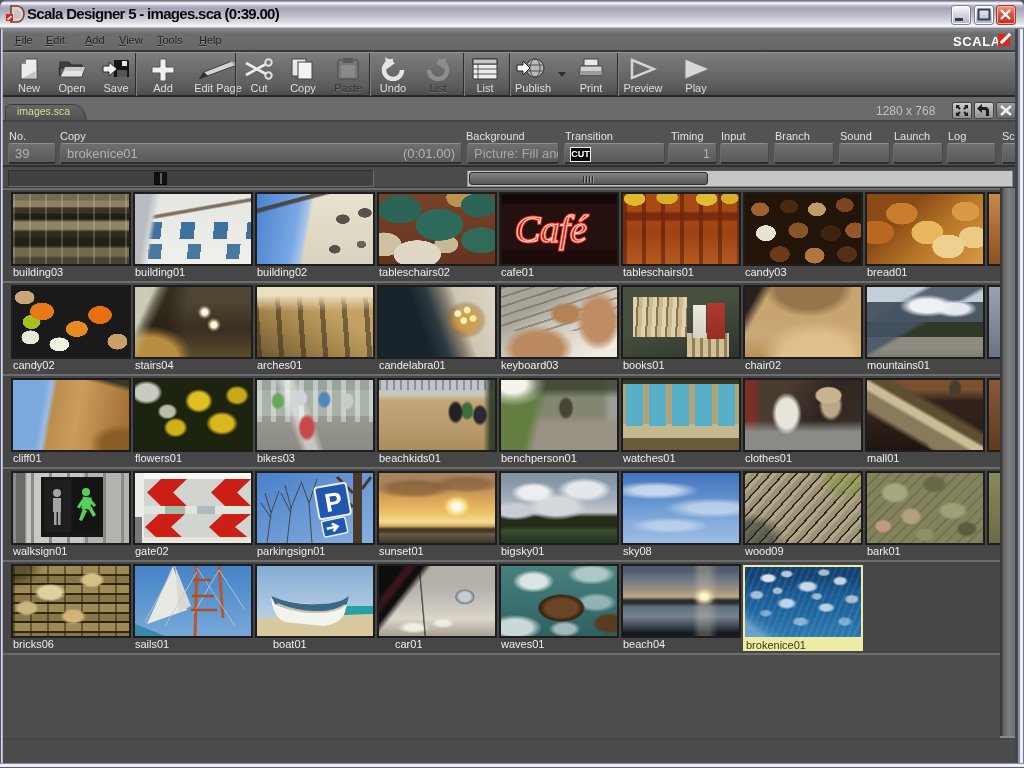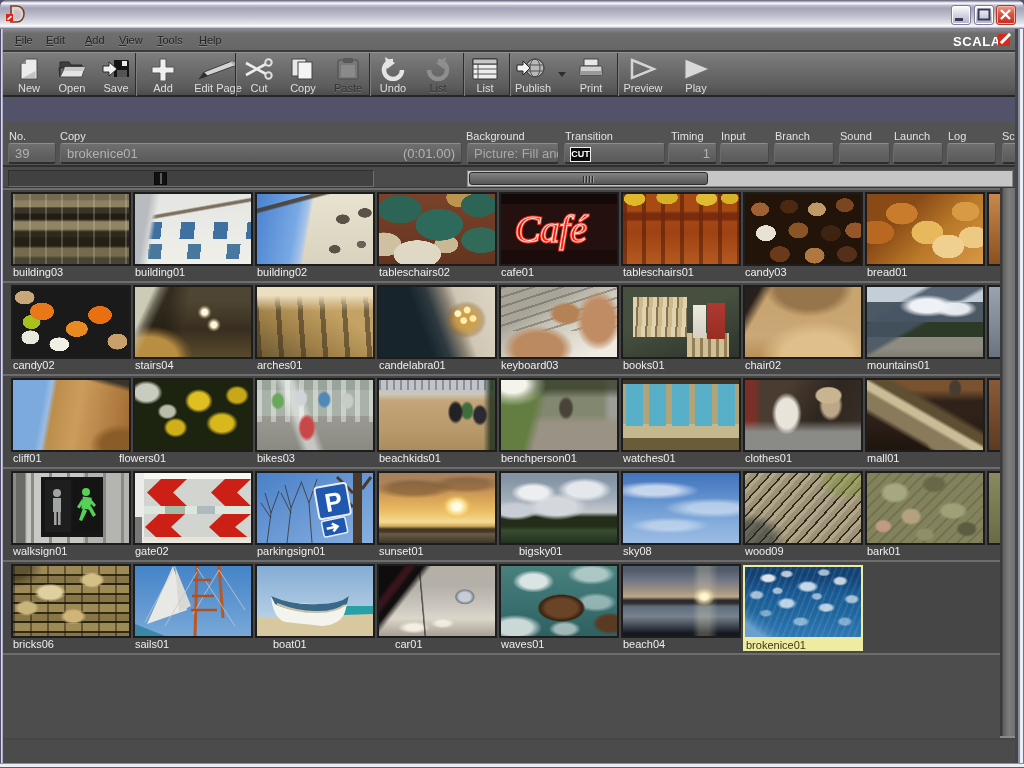--- a/index.html
+++ b/index.html
@@ -336,20 +336,21 @@
 </head>
 <body>
 <div id="win">
   <div id="title">
     <svg id="ticon" viewBox="0 0 20 19">
       <path d="M5 1 h6 a7 8 0 0 1 0 16 h-6 z" fill="#e8d0bc" stroke="#6a4438" stroke-width="1.6"></path>
       <path d="M8 5 h3 a4 4.5 0 0 1 0 9 h-3 z" fill="#c8c2d0"></path>
       <rect x="0" y="9" width="7" height="7" fill="#e02010"></rect>
       <path d="M1 14 L5 10.5 L6 12 L2 15.2 z" fill="#fff"></path>
     </svg>
+    <div id="ttext">Scala Designer 5 - images.sca (0:39.00)</div>
     <div class="wbtn" id="bmin"><svg width="18" height="18">
           <rect x="3" y="12" width="8" height="3" fill="#353a56"></rect>
         </svg></div>
     <div class="wbtn" id="bmax"><svg width="18" height="18">
           <rect x="3.5" y="3.5" width="11" height="10" fill="none" stroke="#353a56" stroke-width="2"></rect>
         </svg></div>
     <div class="wbtn" id="bclose"><svg width="18" height="18">
           <path d="M4 4 L13 13 M13 4 L4 13" stroke="#fff" stroke-width="2.4"></path>
         </svg></div>
   </div>
@@ -477,20 +478,39 @@
           <path d="M3 3 L25 12 L3 21 z" fill="none" stroke="#d4d4d4" stroke-width="2.5"></path>
         </svg>
         <div class="tl">Preview</div>
       </div>
     <div class="tb" style="left:668px">
         <svg width="28" height="24" viewBox="0 0 28 24">
           <path d="M3 2 L27 12 L3 22 z" fill="#d8d8d8" stroke="#777" stroke-width="1"></path>
         </svg>
         <div class="tl">Play</div>
       </div>
+  </div>
+  <div id="tabs">
+    <div id="tab1"></div>
+      <div id="tab1t">images.sca</div>
+    <div id="res">1280 x 768</div>
+    <div class="sbtn" id="sb1"><svg width="18" height="15" viewBox="0 0 18 15">
+          <g fill="#1c1c1c">
+            <path d="M3 2 h4 l-1.3 1.3 2 2 -1.4 1.4 -2 -2 L3 6 z"></path>
+            <path d="M15 2 v4 l-1.3 -1.3 -2 2 -1.4 -1.4 2 -2 L11 2 z"></path>
+            <path d="M3 13 v-4 l1.3 1.3 2 -2 1.4 1.4 -2 2 L7 13 z"></path>
+            <path d="M15 13 h-4 l1.3 -1.3 -2 -2 1.4 -1.4 2 2 1.3 -1.3 z"></path>
+          </g>
+        </svg></div>
+    <div class="sbtn" id="sb2"><svg width="18" height="15" viewBox="0 0 18 15">
+          <path d="M4 13 v-5 a4 4 0 0 1 4 -4 h3 V1 l5 4.5 -5 4.5 V7 h-2.5 a1.5 1.5 0 0 0 -1.5 1.5 V13 z" fill="#1c1c1c" transform="scale(-1,1) translate(-18,0)"></path>
+        </svg></div>
+    <div class="sbtn" id="sb3"><svg width="18" height="15" viewBox="0 0 18 15">
+          <path d="M4 3 L14 12 M14 3 L4 12" stroke="#ededed" stroke-width="2.6"></path>
+        </svg></div>
   </div>
   <div id="form">
     <div class="fl" style="left:6px">No.</div>
     <div class="fl" style="left:57px">Copy</div>
     <div class="fl" style="left:463px">Background</div>
     <div class="fl" style="left:562px">Transition</div>
     <div class="fl" style="left:668px">Timing</div>
     <div class="fl" style="left:718px">Input</div>
     <div class="fl" style="left:772px">Branch</div>
     <div class="fl" style="left:837px">Sound</div>
@@ -601,21 +621,21 @@
         </div>
   </div>
   <div class="row" style="top:186px">
     <div class="c" style="left:8px">
           <div class="im t-cliff01"></div>
         </div>
     <div class="lb" style="left:10px">cliff01</div>
     <div class="c" style="left:130px">
           <div class="im t-flowers01"></div>
         </div>
-    <div class="lb" style="left:116px">flowers01</div>
+    <div class="lb" style="left:132px">flowers01</div>
     <div class="c" style="left:252px">
           <div class="im t-bikes03"></div>
         </div>
     <div class="lb" style="left:254px">bikes03</div>
     <div class="c" style="left:374px">
           <div class="im t-beachkids01"></div>
         </div>
     <div class="lb" style="left:376px">beachkids01</div>
     <div class="c" style="left:496px">
           <div class="im t-benchperson01"></div>
@@ -705,21 +725,21 @@
             </svg></div>
         </div>
     <div class="lb" style="left:254px">parkingsign01</div>
     <div class="c" style="left:374px">
           <div class="im t-sunset01"></div>
         </div>
     <div class="lb" style="left:376px">sunset01</div>
     <div class="c" style="left:496px">
           <div class="im t-bigsky01"></div>
         </div>
-    <div class="lb" style="left:516px">bigsky01</div>
+    <div class="lb" style="left:498px">bigsky01</div>
     <div class="c" style="left:618px">
           <div class="im t-sky08"></div>
         </div>
     <div class="lb" style="left:620px">sky08</div>
     <div class="c" style="left:740px">
           <div class="im t-wood09"></div>
         </div>
     <div class="lb" style="left:742px">wood09</div>
     <div class="c" style="left:862px">
           <div class="im t-bark01"></div>

